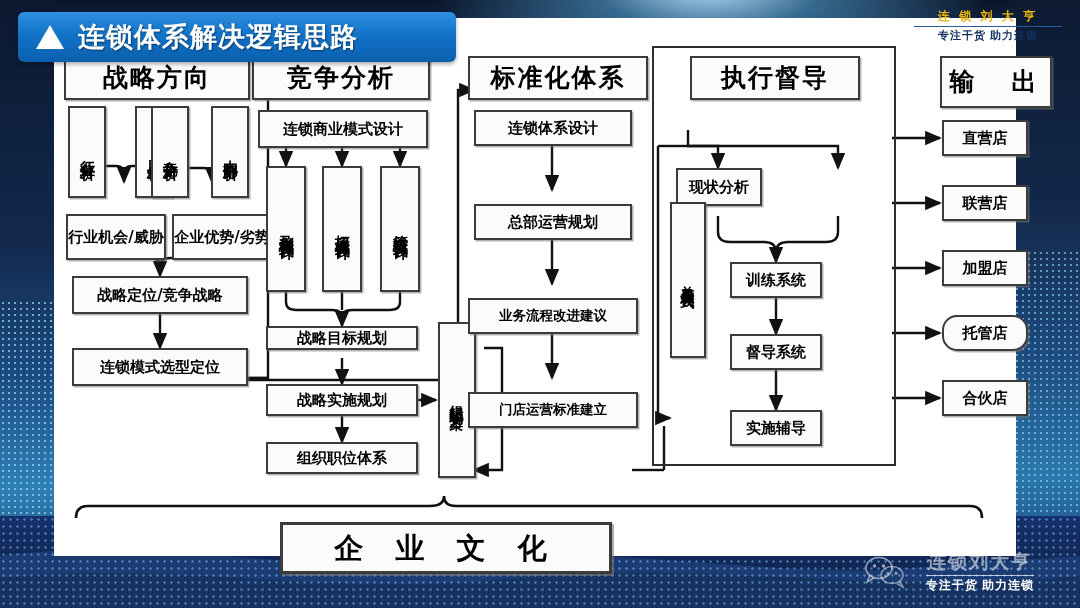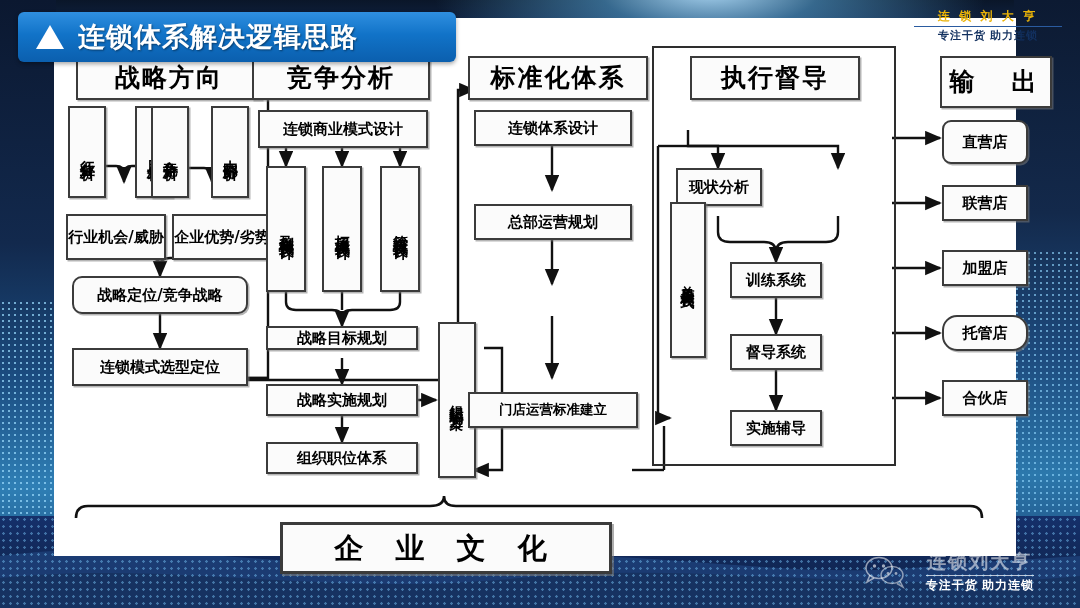--- a/index.html
+++ b/index.html
@@ -236,31 +236,31 @@
       <path d="M838,185 L886,185" marker-end="url(#ah)"></path>
       <path d="M838,250 L886,250" marker-end="url(#ah)"></path>
       <path d="M838,315 L886,315" marker-end="url(#ah)"></path>
       <path d="M838,380 L886,380" marker-end="url(#ah)"></path>
 
       <path d="M22,500 Q22,488 34,488 L376,488 Q390,488 390,478 Q390,488 402,488 L916,488 Q928,488 928,500" stroke-width="2.6"></path>
       <path d="M390,478 L390,462" stroke="none"></path>
     </g>
   </svg>
 
-  <div class="box hdr" style="left:10px; top:38px; width:186px; height:44px;margin-left:12px;">战略方向</div>
+  <div class="box hdr" style="left:10px; top:38px; width:186px; height:44px;">战略方向</div>
 
   <div class="box vert" style="left:14px; top:88px; width:38px; height:92px;">行业分析</div>
   <div class="box vert" style="left:81px; top:88px; width:38px; height:92px;">用户分析</div>
   <div class="box vert" style="left:97px; top:88px; width:38px; height:92px; left:97px;">竞争分析</div>
   <div class="box vert" style="left:157px; top:88px; width:38px; height:92px;">内部分析</div>
 
   <div class="box lbl" style="left:12px; top:196px; width:100px; height:46px;">行业机会/威胁</div>
   <div class="box lbl" style="left:118px; top:196px; width:100px; height:46px;">企业优势/劣势</div>
 
-  <div class="box lbl" style="left:18px; top:258px; width:176px; height:38px;border-radius:10px;">战略定位/竞争战略</div>
+  <div class="box lbl" style="left:18px; top:258px; width:176px; height:38px;">战略定位/竞争战略</div>
 
   <div class="box lbl" style="left:18px; top:330px; width:176px; height:38px;">连锁模式选型定位</div>
 
   <div class="box hdr" style="left:198px; top:38px; width:178px; height:44px;">竞争分析</div>
 
   <div class="box lbl" style="left:204px; top:92px; width:170px; height:38px;">连锁商业模式设计</div>
 
   <div class="box vert" style="left:212px; top:148px; width:40px; height:126px;">盈利模式设计</div>
   <div class="box vert" style="left:268px; top:148px; width:40px; height:126px;">拓展模式设计</div>
   <div class="box vert" style="left:326px; top:148px; width:40px; height:126px;">管控模式设计</div>
@@ -268,37 +268,38 @@
   <div class="box lbl" style="left:212px; top:308px; width:152px; height:24px;">战略目标规划</div>
   <div class="box lbl" style="left:212px; top:366px; width:152px; height:32px;">战略实施规划</div>
   <div class="box lbl" style="left:212px; top:424px; width:152px; height:32px;">组织职位体系</div>
 
   <div class="box vert" style="left:384px; top:304px; width:38px; height:156px; font-size:14px;">组织结构方案</div>
 
   <div class="box hdr" style="left:414px; top:38px; width:180px; height:44px;">标准化体系</div>
 
   <div class="box lbl" style="left:420px; top:92px; width:158px; height:36px;">连锁体系设计</div>
   <div class="box lbl" style="left:420px; top:186px; width:158px; height:36px;">总部运营规划</div>
+  <div class="box lbl-sm" style="left:414px; top:280px; width:170px; height:36px;">业务流程改进建议</div>
   <div class="box lbl-sm" style="left:414px; top:374px; width:170px; height:36px;">门店运营标准建立</div>
 
   <div class="group-frame" style="left:598px; top:28px; width:244px; height:420px;"></div>
 
   <div class="box hdr" style="left:636px; top:38px; width:170px; height:44px;text-align:right;">执行督导</div>
 
   <div class="box lbl" style="left:622px; top:150px; width:86px; height:38px;">现状分析</div>
 
   <div class="box lbl" style="left:676px; top:244px; width:92px; height:36px;">训练系统</div>
   <div class="box lbl" style="left:676px; top:316px; width:92px; height:36px;">督导系统</div>
   <div class="box lbl" style="left:676px; top:392px; width:92px; height:36px;">实施辅导</div>
 
   <div class="box vert" style="left:616px; top:184px; width:36px; height:156px; font-size:14px;">单店盈利模式</div>
 
   <div class="box hdr" style="left:886px; top:38px; width:112px; height:52px; letter-spacing:6px;">输　出</div>
 
-  <div class="box lbl" style="left:888px; top:102px; width:86px; height:44px;border-radius:9px;">直营店</div>
+  <div class="box lbl" style="left:888px; top:102px; width:86px; height:36px;">直营店</div>
   <div class="box lbl" style="left:888px; top:167px; width:86px; height:36px;">联营店</div>
   <div class="box lbl" style="left:888px; top:232px; width:86px; height:36px;">加盟店</div>
   <div class="box lbl" style="left:888px; top:297px; width:86px; height:36px;border-radius:15px;">托管店</div>
   <div class="box lbl" style="left:888px; top:362px; width:86px; height:36px;">合伙店</div>
 
   <div class="box culture" style="left:226px; top:510px; width:332px; height:52px; top:504px;">企 业 文 化</div>
 
 </div>
 
 </body></html>

